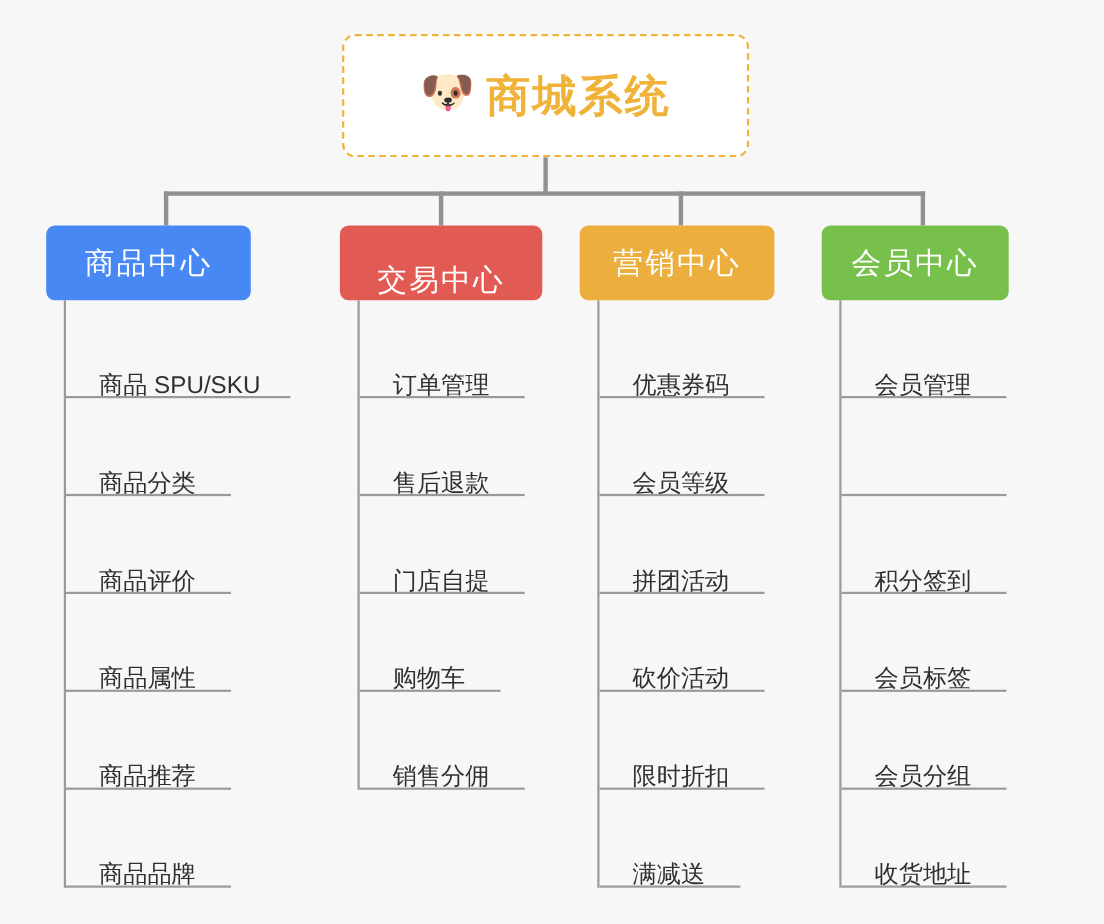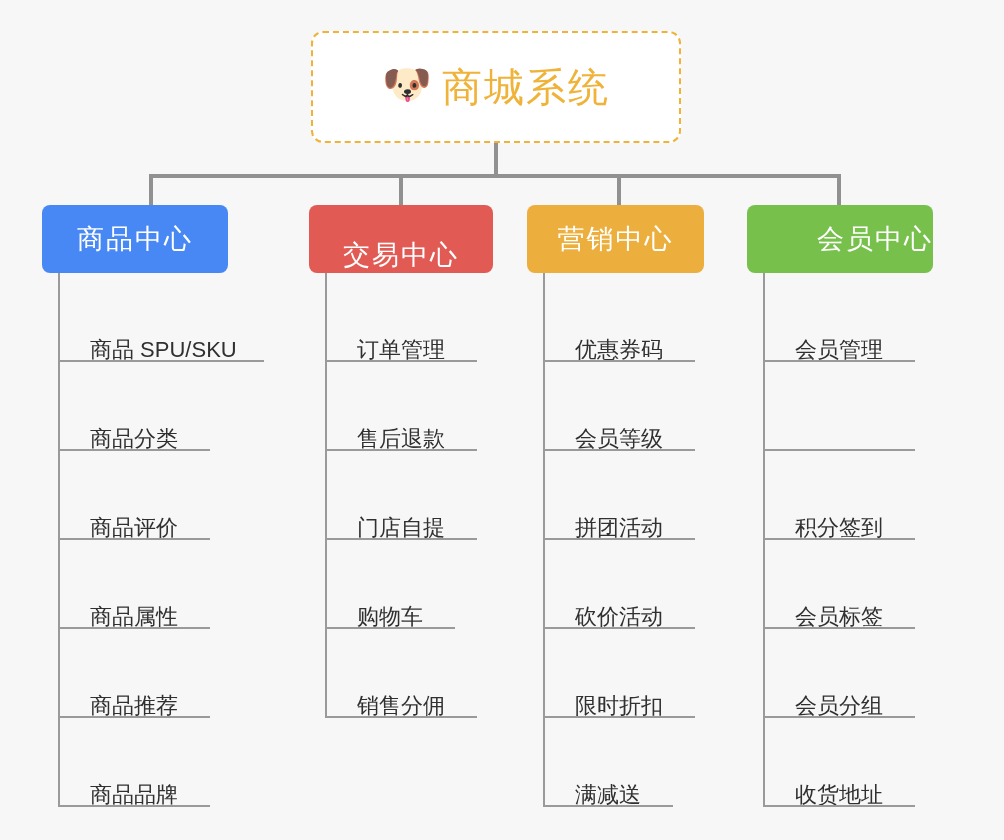--- a/index.html
+++ b/index.html
@@ -42,21 +42,21 @@
     line-height: 1;
     width: 46px;
     height: 46px;
     display: block;
   }
   .root-title {
     font-size: 40px;
     color: #f0b33a;
     letter-spacing: 2px;
     white-space: nowrap;
-    font-weight: 400;
+    font-weight: 700;
   }
 
   
   .conn {
     position: absolute;
     background: #919191;
   }
   .conn-stem {           
     left: 494px;
     top: 143px;
@@ -100,21 +100,21 @@
   .cat-label {
     color: #ffffff;
     font-size: 27px;
     letter-spacing: 2px;
     white-space: nowrap;
   }
 
   .col-0 .cat-box { width: 186px; }
   .col-1 .cat-box { width: 184px; }
   .col-2 .cat-box { width: 177px; }
-  .col-3 .cat-box { width: 186px; justify-content: flex-end; }
+  .col-3 .cat-box { width: 170px; }
 
   
   .leaf-list {
     position: relative;
     margin-left: 16px;
     border-left: 2px solid #9a9a9a;
     padding-top: 0;
   }
   .leaf-item {
     position: relative;

